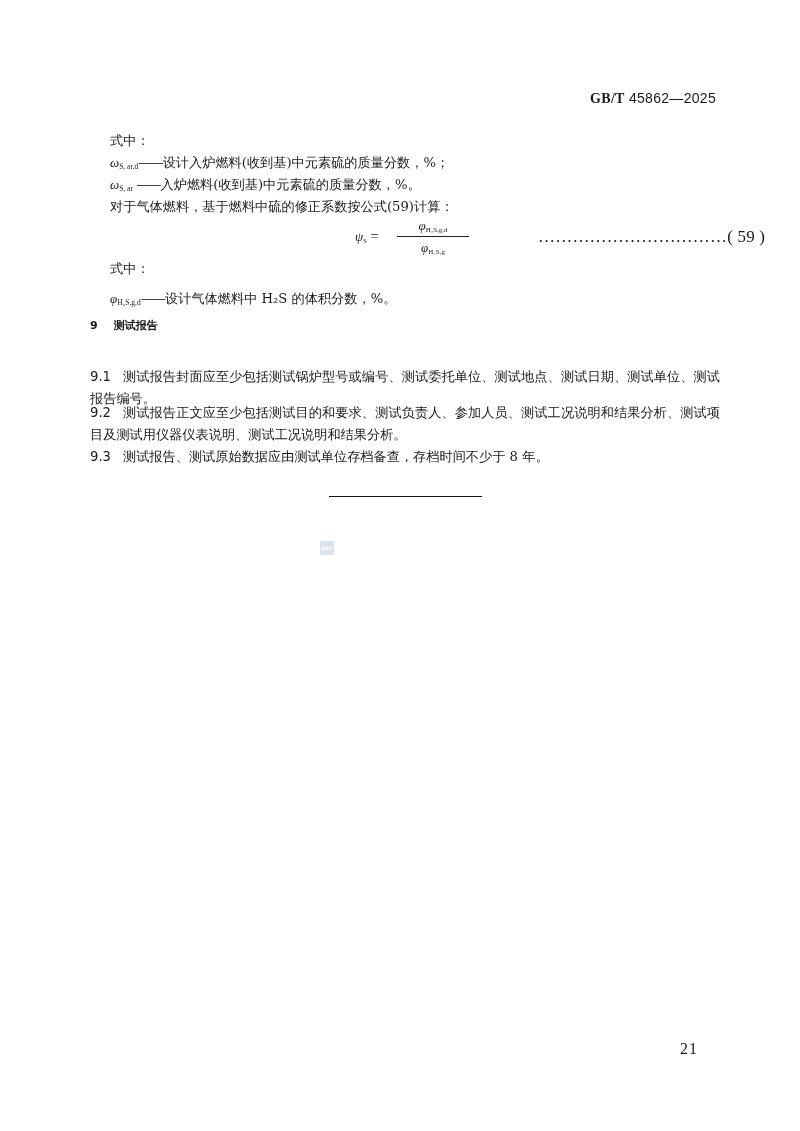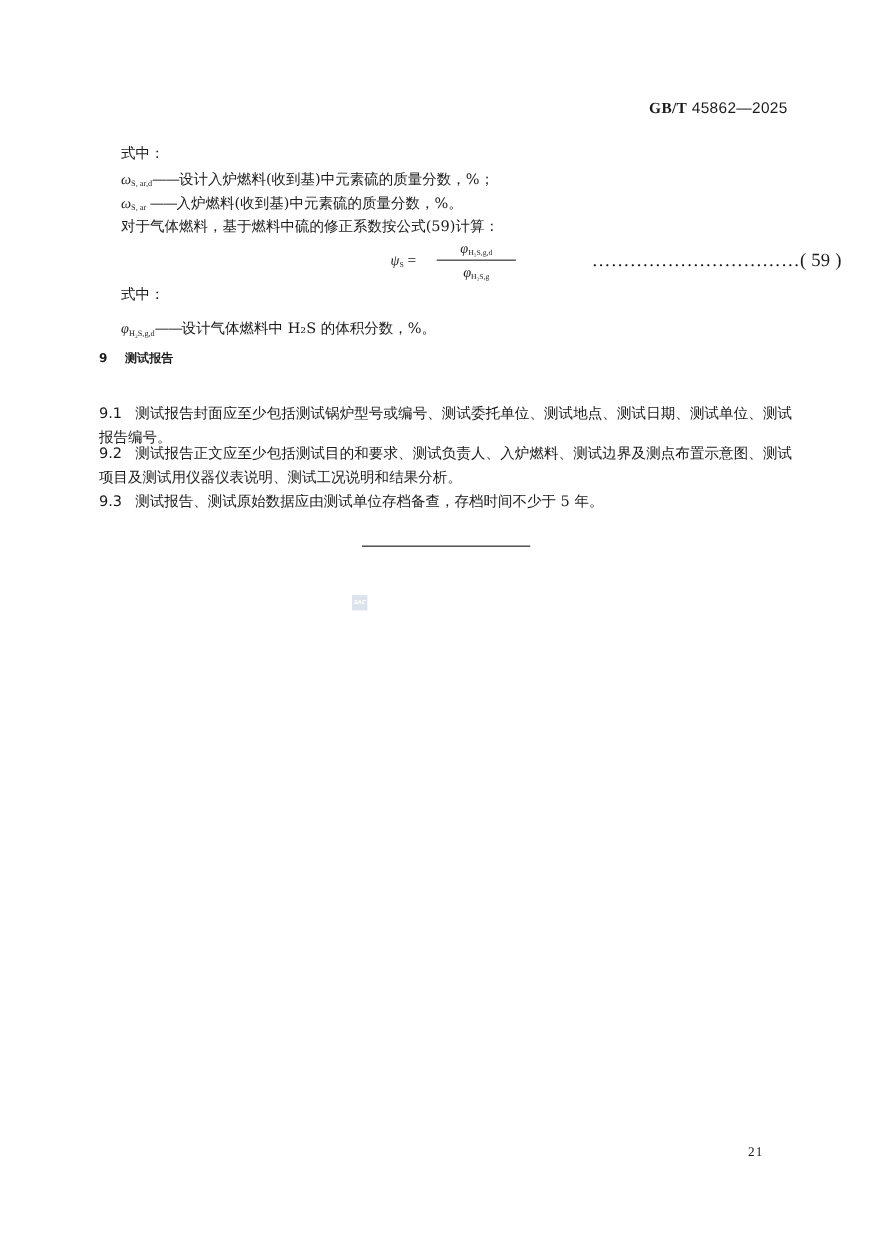--- a/index.html
+++ b/index.html
@@ -111,21 +111,21 @@
       font-family: "DejaVu Sans", sans-serif;
       font-weight: bold;
       font-style: italic;
       line-height: 14px;
       text-align: center;
       opacity: 0.8;
     }
     .page-num {
       left: 680px;
       top: 1040px;
-      font-size: 12px;
+      font-size: 16px;
       font-family: "Liberation Serif", serif;
       letter-spacing: 1px;
     }
   </style>
 </head>
 <body>
 
 <div class="abs std-code">
   <span class="gb">GB/T</span>
   <span>45862—2025</span>
@@ -171,24 +171,24 @@
 
 <div class="abs section-heading">
   <span class="num">9</span><span>测试报告</span>
 </div>
 
 <div class="abs clause" style="top:366px;">
   <span class="cnum">9.1</span><span>测试报告封面应至少包括测试锅炉型号或编号、测试委托单位、测试地点、测试日期、测试单位、测试报告编号。</span>
 </div>
 
 <div class="abs clause" style="top:402px;">
-  <span class="cnum">9.2</span><span>测试报告正文应至少包括测试目的和要求、测试负责人、入炉燃料、测试边界及测点布置示意图、测试项目及测试用仪器仪表说明、测试工况说明和结果分析。</span>
+  <span class="cnum">9.2</span><span>测试报告正文应至少包括测试目的和要求、测试负责人、参加人员、测试工况说明和结果分析、测试项目及测试用仪器仪表说明、测试工况说明和结果分析。</span>
 </div>
 
 <div class="abs clause" style="top:446px;">
-  <span class="cnum">9.3</span><span>测试报告、测试原始数据应由测试单位存档备查，存档时间不少于 5 年。</span>
+  <span class="cnum">9.3</span><span>测试报告、测试原始数据应由测试单位存档备查，存档时间不少于 8 年。</span>
 </div>
 
 <div class="abs end-rule"></div>
 
 <div class="abs watermark">SAC</div>
 
 <div class="abs page-num">21</div>
 
 </body></html>

